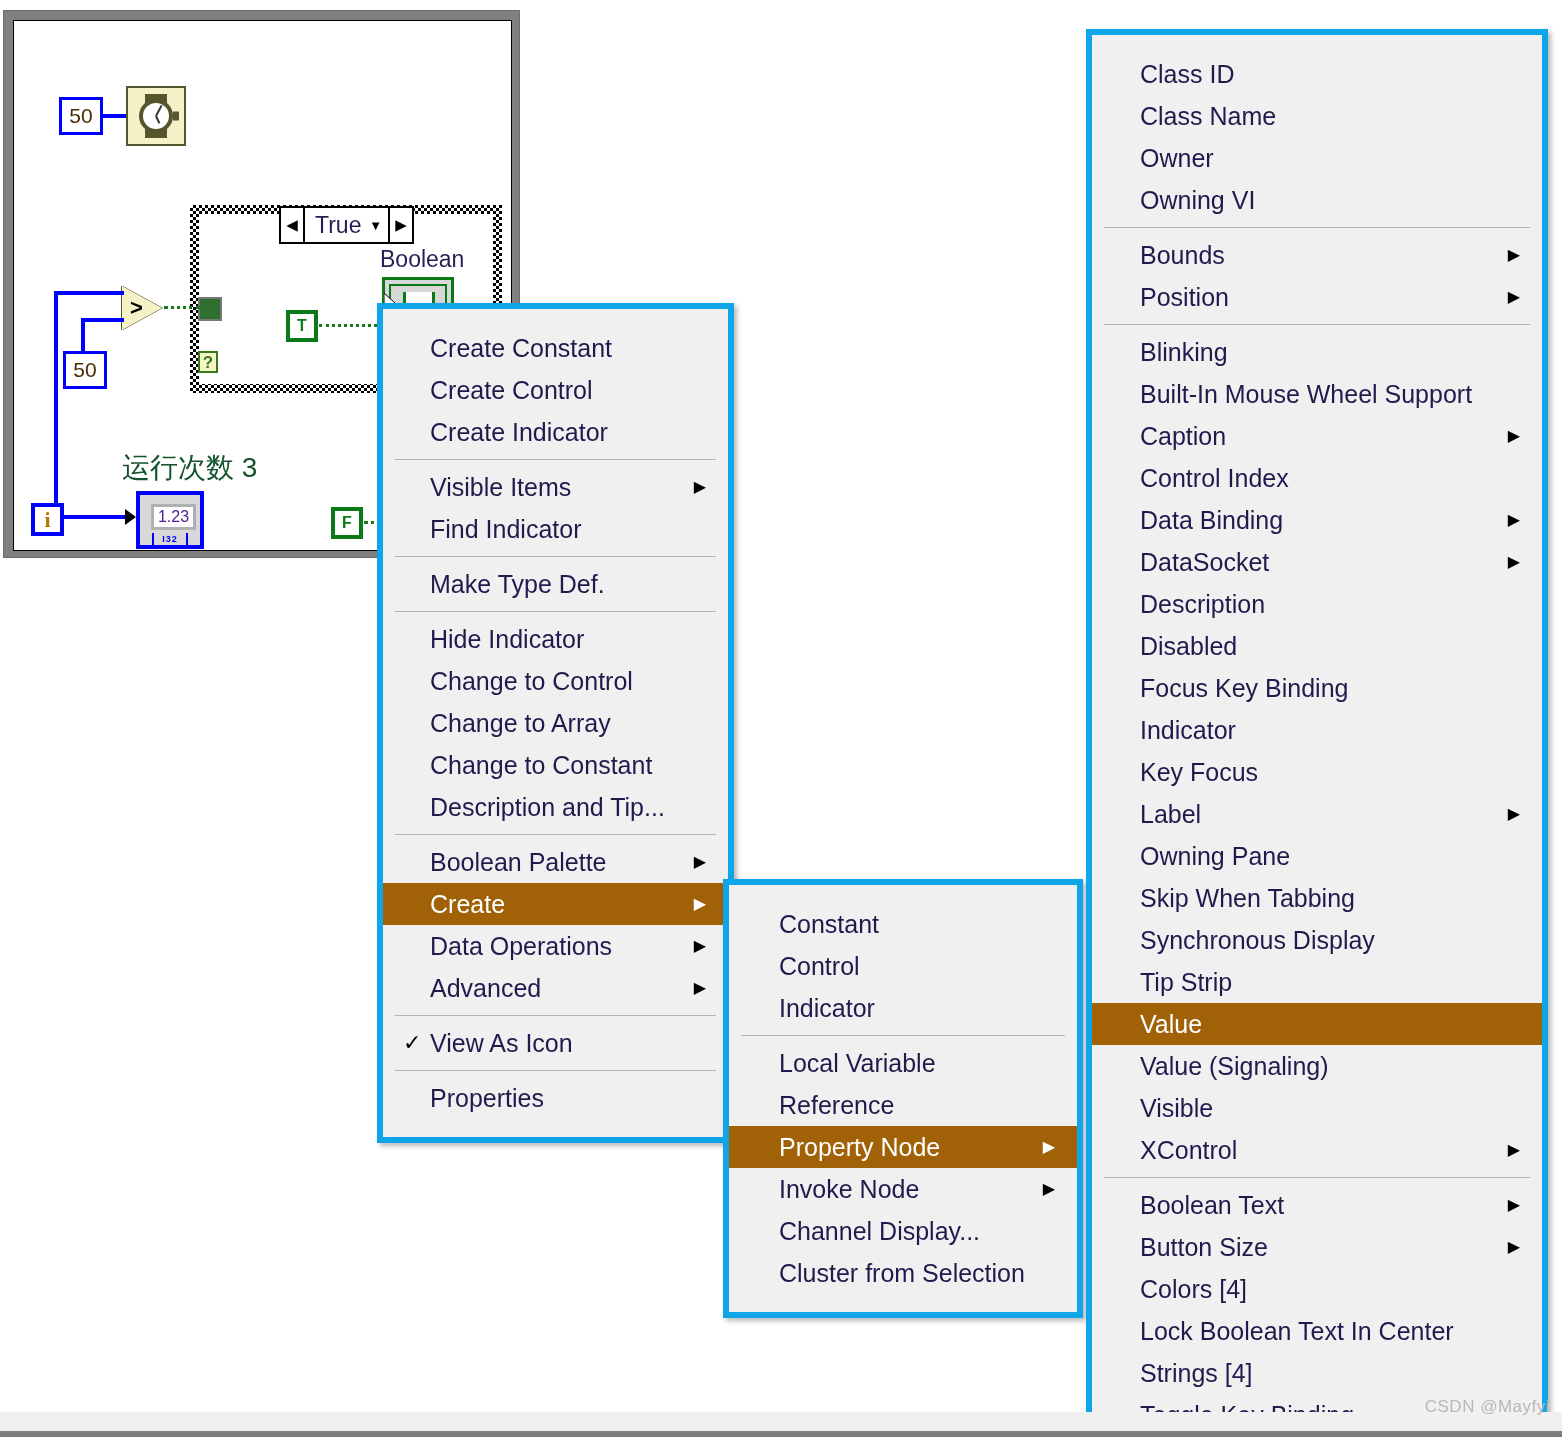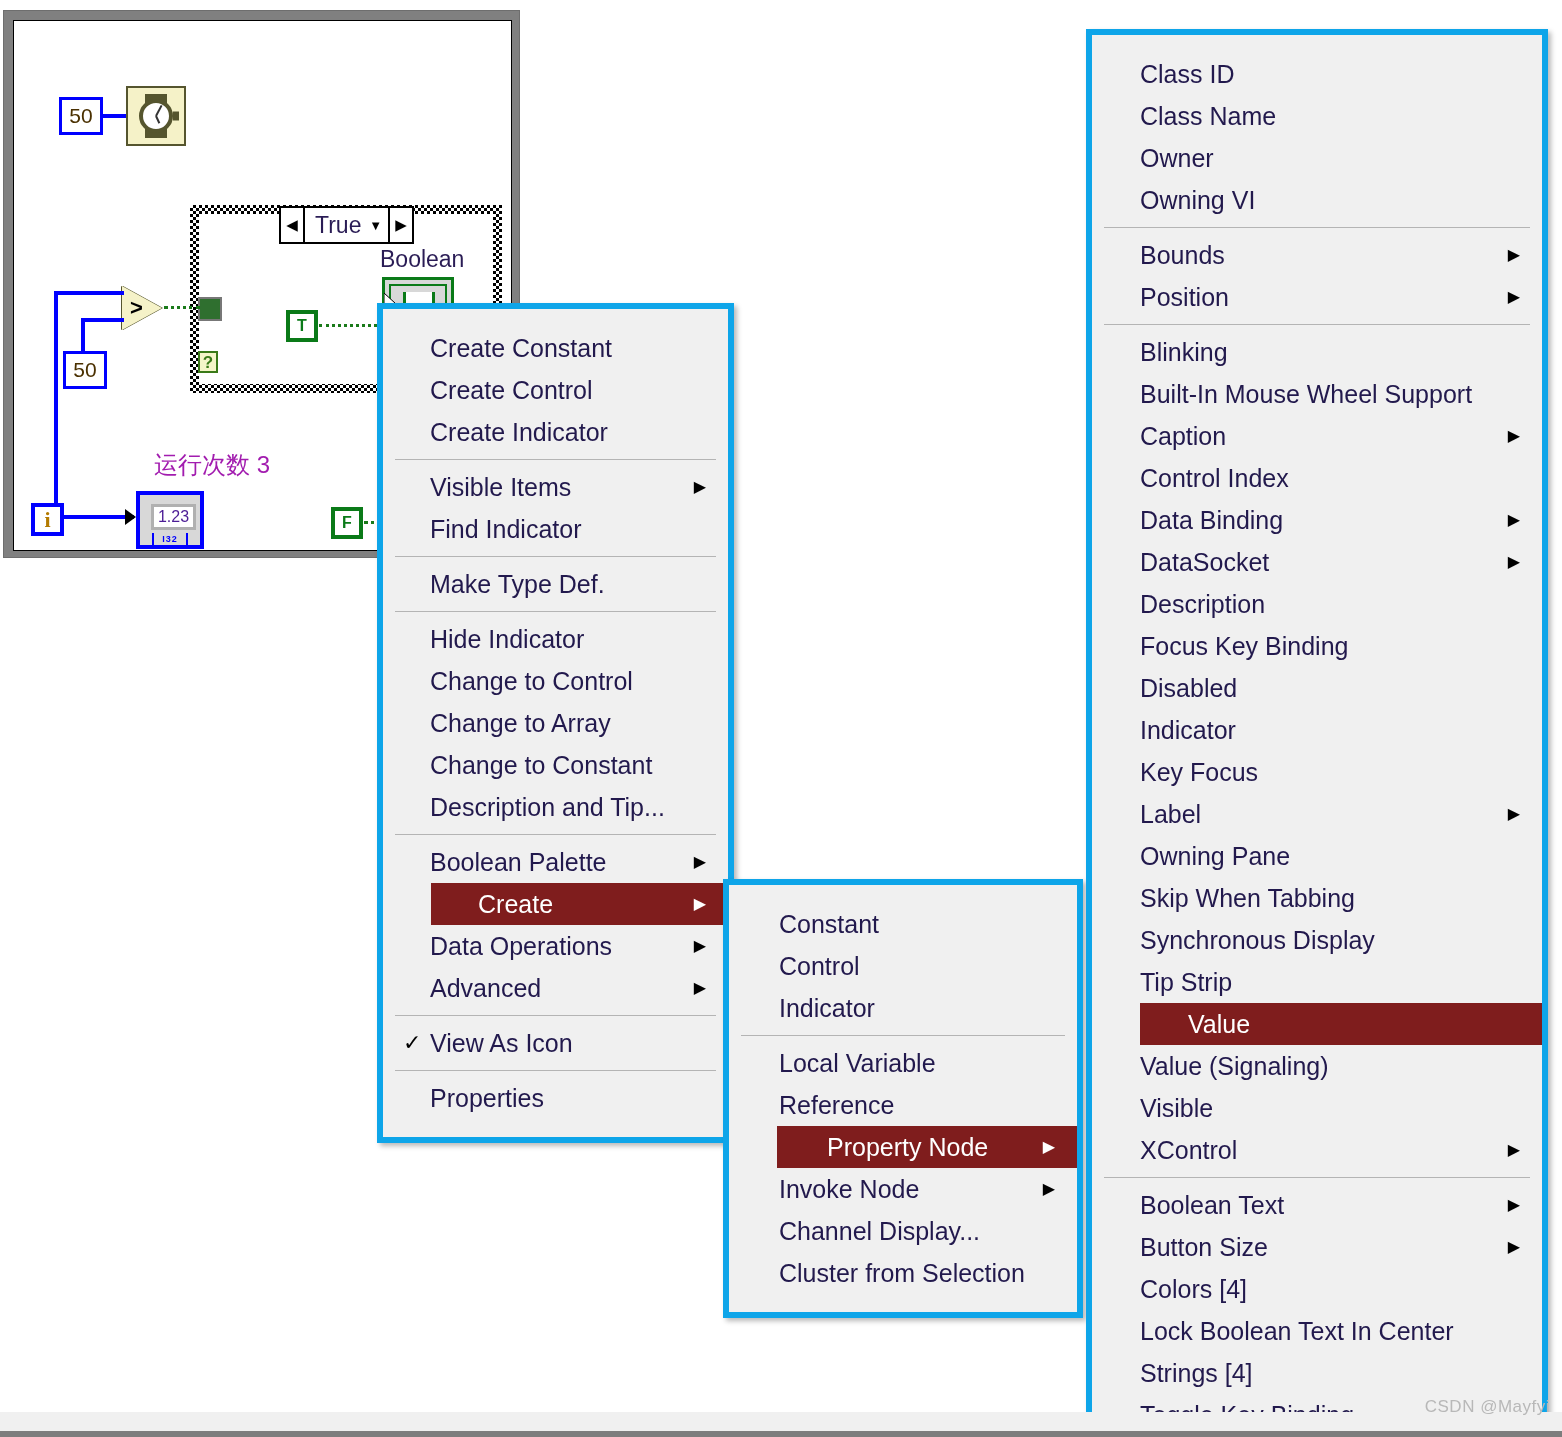--- a/index.html
+++ b/index.html
@@ -205,25 +205,24 @@
   }
   .bd-label {
     position: absolute;
     color: #2a1c55;
     font-size: 23px;
     font-family: "Liberation Sans", sans-serif;
     white-space: nowrap;
   }
   .bd-label-cn {
     position: absolute;
-    color: #a21caf;
-    font-size: 24px;
+    color: #14532d;
+    font-size: 28px;
     font-family: "Liberation Sans", sans-serif;
     white-space: nowrap;
-    margin-left: 32px;
   }
   .loop-i {
     position: absolute;
     background: #ffffff;
     border: 4px solid #0000ff;
     box-sizing: border-box;
     color: #b37a00;
     font-size: 22px;
     font-weight: bold;
     display: flex; align-items: center; justify-content: center;
@@ -290,21 +289,21 @@
     position: relative;
     display: flex;
     align-items: center;
     height: 42px;
     color: #22194d;
     font-size: 25px;
     white-space: nowrap;
     cursor: default;
   }
   .mi .mi-label { flex: 1; }
-  .mi.selected { background: #7f1d1d; color: #ffffff; margin-left: 48px; }
+  .mi.selected { background: #a16207; color: #ffffff; }
   .mi .sub-arrow {
     font-size: 16px;
     color: #000;
     margin-right: 22px;
     line-height: 1;
   }
   .mi.selected .sub-arrow { color: #ffffff; }
   .mi .check {
     position: absolute;
     left: 20px;
@@ -566,24 +565,24 @@
         <span class="sub-arrow">▶</span>
       </div>
       <div class="mi">
         <span class="mi-label">DataSocket</span>
         <span class="sub-arrow">▶</span>
       </div>
       <div class="mi">
         <span class="mi-label">Description</span>
       </div>
       <div class="mi">
+        <span class="mi-label">Disabled</span>
+      </div>
+      <div class="mi">
         <span class="mi-label">Focus Key Binding</span>
-      </div>
-      <div class="mi">
-        <span class="mi-label">Disabled</span>
       </div>
       <div class="mi">
         <span class="mi-label">Indicator</span>
       </div>
       <div class="mi">
         <span class="mi-label">Key Focus</span>
       </div>
       <div class="mi">
         <span class="mi-label">Label</span>
         <span class="sub-arrow">▶</span>

